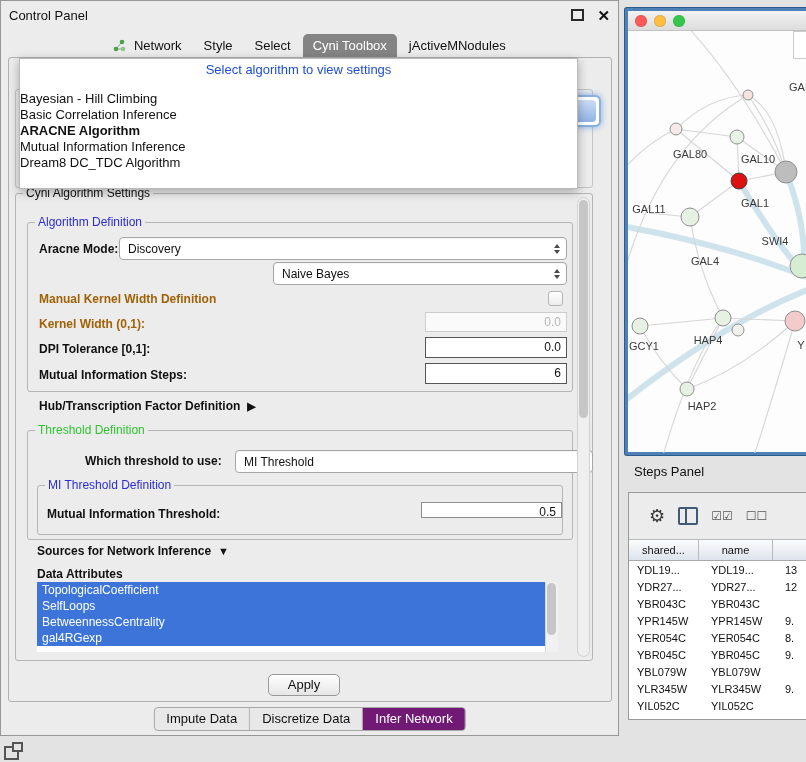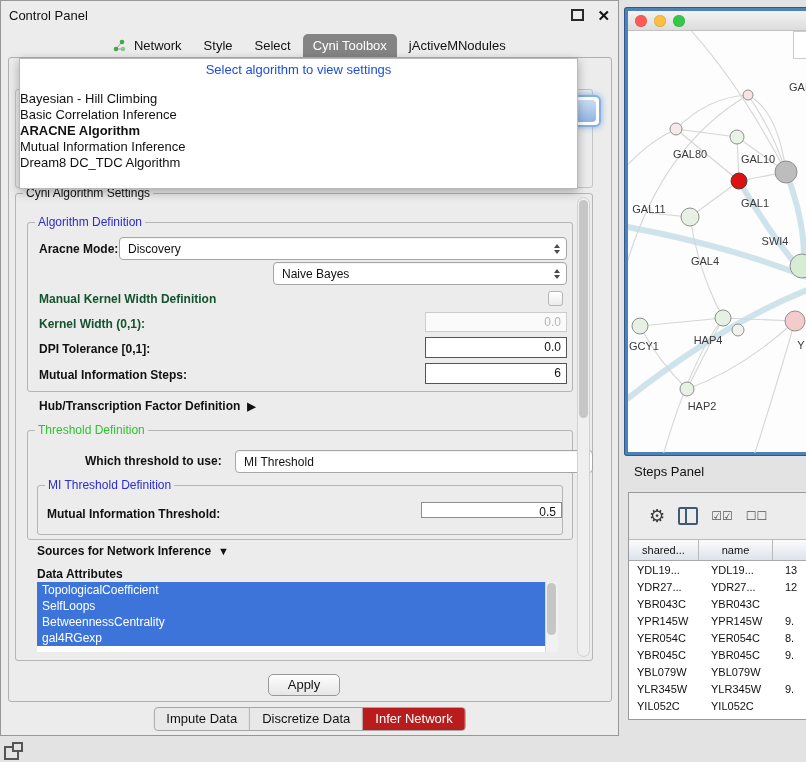--- a/index.html
+++ b/index.html
@@ -42,21 +42,21 @@
   #settings-group{left:14px;top:192px;width:578px;height:468px}
   #settings-legend{left:22px;top:185px}
   #algo-group{left:26px;top:221px;width:546px;height:170px}
   #algo-legend{left:34px;top:214px}
   #threshold-group{left:26px;top:429px;width:546px;height:110px}
   #threshold-legend{left:34px;top:422px}
   #mith-group{left:36px;top:484px;width:526px;height:50px}
   #mith-legend{left:44px;top:477px}
   
   .lbl{position:absolute;font-size:12px;font-weight:bold;white-space:nowrap}
-  .lbl.dis{color:#14532d}
+  .lbl.dis{color:#a16207}
   #aracne-label{left:38px;top:241px}   #mitype-label{left:38px;top:266px}
   #manual-label{left:38px;top:291px}   #kernel-label{left:38px;top:316px}
   #dpi-label{left:38px;top:341px}      #steps-label{left:38px;top:367px}
   #which-label{left:84px;top:453px}    #mith-label{left:46px;top:506px}
   #dataattr-label{left:36px;top:566px}
   .combo{position:absolute;background:#fff;border:1px solid #a6a6a6;border-radius:4px;font-size:12px;
          box-sizing:border-box;box-shadow:inset 0 1px 1px rgba(0,0,0,.05)}
   .combo .val{position:absolute;left:8px;top:50%;transform:translateY(-50%);white-space:nowrap}
   .combo .arr{position:absolute;right:6px;top:50%;transform:translateY(-50%);display:flex;
               flex-direction:column;gap:2px}
@@ -89,21 +89,21 @@
   #settings-scroll{position:absolute;left:576px;top:196px;width:13px;height:460px;background:#efefef;
                    border:1px solid #d2d2d2;border-radius:7px;box-sizing:border-box}
   #settings-thumb{position:absolute;left:1px;top:2px;width:9px;height:218px;background:#c6c6c6;border-radius:5px}
   #apply-btn{position:absolute;left:267px;top:673px;width:72px;height:22px;
              background:linear-gradient(#fefefe,#e6e6e6);border:1px solid #999;border-radius:5px;
              font-size:13px;text-align:center;line-height:20px;box-sizing:border-box}
   #bottom-tabs{position:absolute;left:50%;transform:translateX(-50%);top:706px;display:flex;
                border:1px solid #a6a6a6;border-radius:4px;overflow:hidden;background:#e8e8e8}
   .btab{height:22px;line-height:22px;padding:0 12px;font-size:13px;border-right:1px solid #b4b4b4;white-space:nowrap}
   .btab:last-child{border-right:none}
-  .btab.active{background:#b91c1c;color:#fff}
+  .btab.active{background:#701a75;color:#fff}
   
   #net-window{position:absolute;left:625px;top:8px;width:195px;height:447px;background:#fdfdfd;
               border:3px solid #4e81b6;box-shadow:0 0 0 1px #2d5a8e;border-radius:2px;box-sizing:border-box}
   #net-header{position:absolute;left:0;top:0;right:0;height:20px;background:linear-gradient(#f3f3f3,#dcdcdc);
               border-bottom:1px solid #c2c2c2;display:flex;align-items:center;padding-left:7px;gap:7px;
               box-sizing:border-box;z-index:3}
   .tl{width:12px;height:12px;border-radius:50%;box-shadow:inset 0 0 1px rgba(0,0,0,.4)}
   #net-svg{position:absolute;left:0;top:20px;z-index:1}
   #net-corner{position:absolute;left:165px;top:20px;width:30px;height:26px;background:#fff;
               border:1px solid #ccc;z-index:2}

